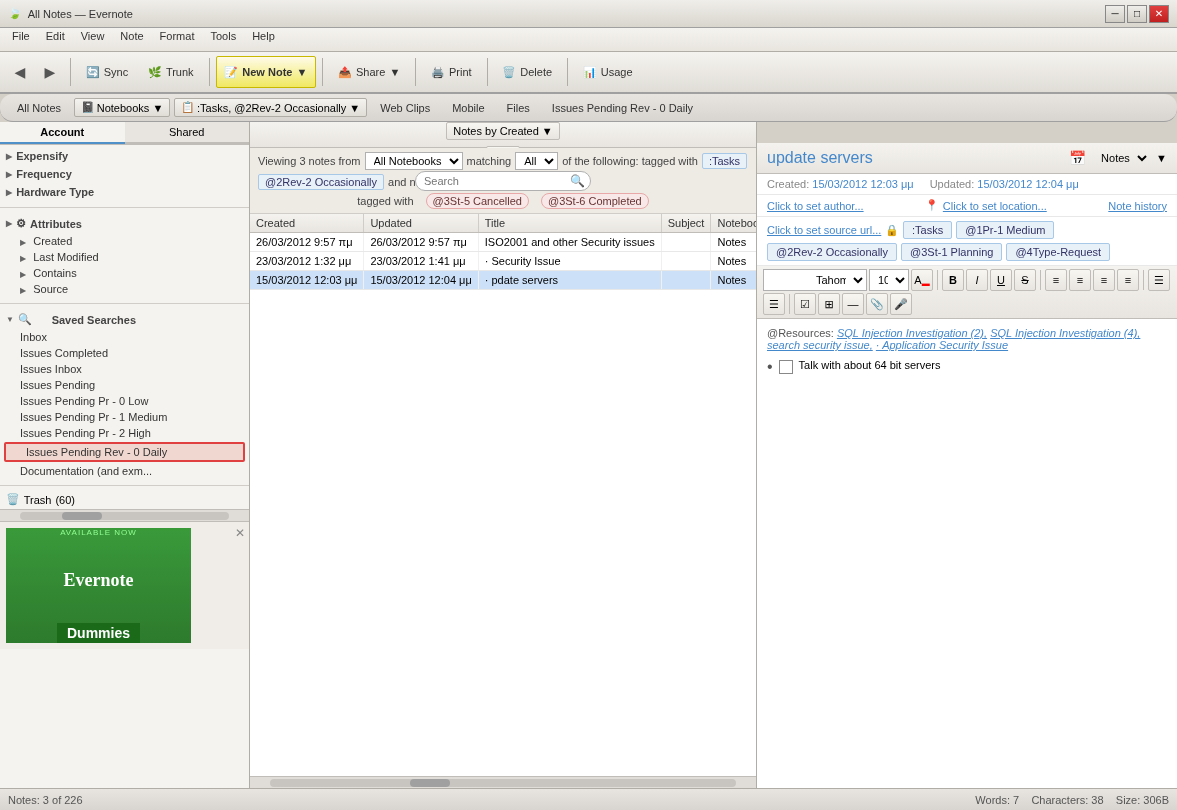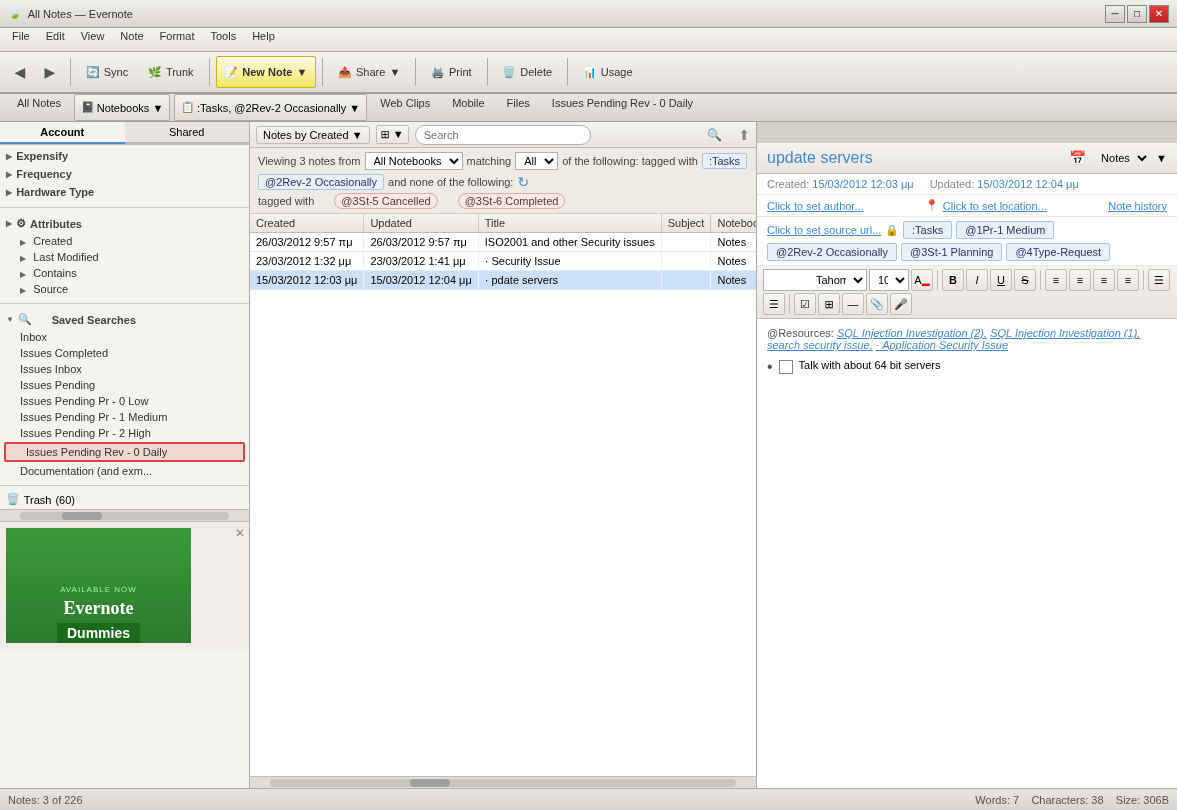--- a/index.html
+++ b/index.html
@@ -75,23 +75,25 @@
       border: 1px solid #c8b800;
       font-weight: bold;
     }
     .separator { width: 1px; height: 28px; background: #b0ada6; margin: 0 4px; }
 
     
     #breadcrumb-bar {
       background: linear-gradient(to bottom, #e8e5e0, #d8d5d0);
       height: 28px;
       display: flex;
+      align-items: center;
       padding: 0 8px;
       gap: 4px;
       border-bottom: 1px solid #a0a0a0;
+      border-radius: 13px;
     }
     .bc-item {
       padding: 2px 8px;
       font-size: 11px;
       cursor: pointer;
       color: #333;
       border: 1px solid transparent;
       border-radius: 2px;
     }
     .bc-notebook {
@@ -174,20 +176,21 @@
 
     
     #note-list-toolbar {
       background: linear-gradient(to bottom, #f5f3ef, #e8e5e0);
       height: 26px;
       display: flex;
       align-items: center;
       padding: 0 6px;
       gap: 6px;
       border-bottom: 1px solid #c0bdb8;
+      flex-direction: column;
     }
     .nl-sort-btn {
       font-size: 11px;
       cursor: pointer;
       padding: 2px 6px;
       border: 1px solid #c0bdb8;
       background: linear-gradient(to bottom, #f8f6f0, #e8e5e0);
       border-radius: 2px;
     }
     .nl-view-btn {
@@ -215,21 +218,21 @@
     }
 
     
     #filter-bar {
       background: #eeeae4;
       padding: 4px 8px;
       border-bottom: 1px solid #d0cdc8;
       font-size: 11px;
     }
     #filter-bar-row1 { display: flex; align-items: center; gap: 4px; flex-wrap: wrap; margin-bottom: 3px; }
-    #filter-bar-row2 { display: flex; align-items: center; gap: 12px; }
+    #filter-bar-row2 { display: flex; align-items: center; gap: 4px; justify-content: center; }
     .filter-text { color: #444; }
     .filter-select {
       padding: 1px 4px;
       border: 1px solid #b0b0b0;
       background: white;
       font-size: 11px;
       cursor: pointer;
     }
     .filter-tag {
       background: #e8f0f8;
@@ -604,21 +607,21 @@
     </div>
 
     <div style="height:12px; background:#e0ddd8; border-top:1px solid #c0bdb8; margin-top: auto; display:flex; align-items:center; padding: 0 20px;">
       <div style="flex:1; height:8px; background:#c8c5c0; border-radius:4px; position:relative;">
         <div style="width:40px; height:8px; background:#a0a0a0; border-radius:4px; position:absolute; left:20%;"></div>
       </div>
     </div>
 
     <div style="background:#f0ede8; border-top:1px solid #c0bdb8; padding:6px; position:relative;">
       <span style="position:absolute; top:4px; right:4px; cursor:pointer; font-size:12px; color:#888;">✕</span>
-      <div style="width:185px; height:115px; background: linear-gradient(to bottom, #3a9a3a, #2d7a2d); display:flex; flex-direction:column; align-items:center; justify-content:flex-end; color:white; gap:4px;">
+      <div style="width:185px; height:115px; background: linear-gradient(to bottom, #3a9a3a, #2d7a2d); display:flex; flex-direction:column; align-items:center; justify-content:space-between; color:white; gap:4px;">
         <div style="font-size:8px; color:#90ff90; letter-spacing:1px; text-align:center;">AVAILABLE NOW</div>
         <div style="font-size:18px; font-weight:bold; color:white; font-family:serif;">Evernote</div>
         <div style="font-size:10px; background:#1a6a1a; padding:2px 10px; text-align:center; color:white;">
           <span style="font-size:14px; font-weight:bold;">Dummies</span>
         </div>
       </div>
     </div>
   </div>
 
   <div id="note-list-pane">
@@ -779,21 +782,21 @@
       <div class="fmt-btn">⊞</div>
       <div class="fmt-btn">—</div>
       <div class="fmt-btn">📎</div>
       <div class="fmt-btn">🎤</div>
     </div>
 
     <div id="note-content">
       <div class="resources-line">
         <span>@Resources:</span>
         <span class="resource-link">SQL Injection Investigation (2),</span>
-        <span class="resource-link">SQL Injection Investigation (1),</span>
+        <span class="resource-link">SQL Injection Investigation (4),</span>
         <span class="resource-link">search security issue,</span>
         <span class="resource-link">· Application Security Issue</span>
       </div>
       <div class="note-bullet">
         <span class="bullet-dot">•</span>
         <span class="bullet-check"></span>
         <span>Talk with           about 64 bit servers</span>
       </div>
     </div>
   </div>

